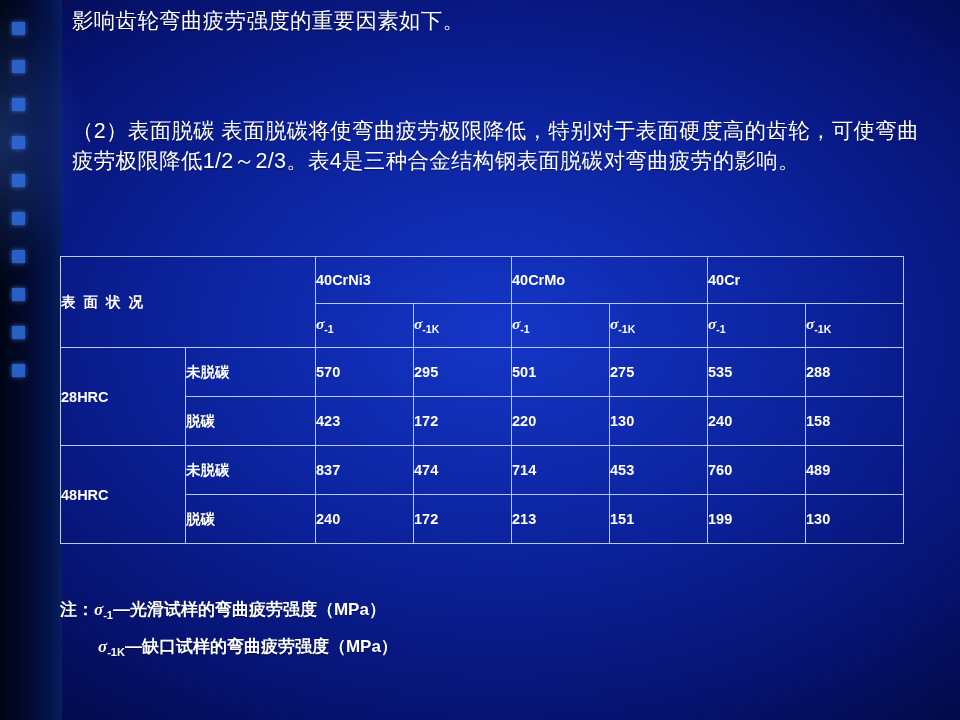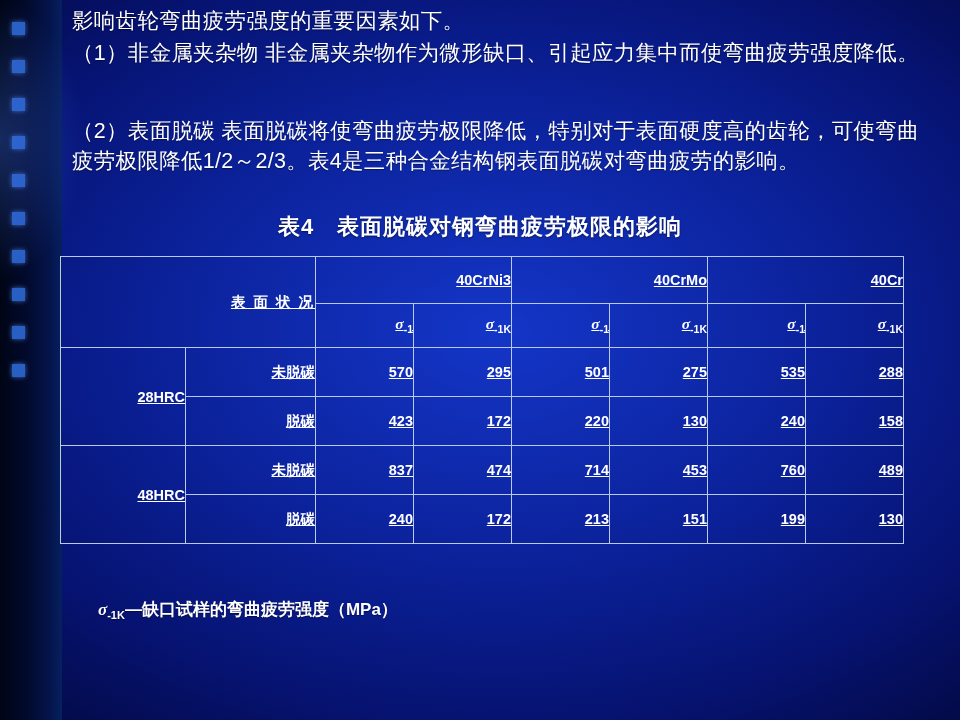--- a/index.html
+++ b/index.html
@@ -82,26 +82,25 @@
   table.grid {
     border-collapse: collapse;
     width: 843px;
     color: #ffffff;
     font-size: 14.5px;
     font-weight: bold;
     table-layout: fixed;
   }
   table.grid td, table.grid th {
     border: 1px solid #b9c9ef;
-    text-align: right;
+    text-align: left;
     vertical-align: middle;
     padding: 0;
     font-weight: bold;
     font-size: 14.5px;
-    text-decoration: underline;
   }
   td.corner {
     font-size: 15px;
     letter-spacing: 2px;
   }
   .r-h1 { height: 47px; }
   .r-h2 { height: 44px; }
   .r-b { height: 49px; }
   td.grp {
     font-size: 15px;
@@ -157,24 +156,22 @@
     <div class="sq" style="top:250px"></div>
     <div class="sq" style="top:288px"></div>
     <div class="sq" style="top:326px"></div>
     <div class="sq" style="top:364px"></div>
   </div>
   <div class="left-glow"></div>
 
   <div class="content">
 
     <div class="para" id="p1">影响齿轮弯曲疲劳强度的重要因素如下。</div>
-    <div class="para" id="p2">（1）非金属夹杂物 非金属夹杂物作为微形缺口、引起应力集中而使弯曲疲劳强度降低。</div>
     <div class="para" id="p3">（2）表面脱碳 表面脱碳将使弯曲疲劳极限降低，特别对于表面硬度高的齿轮，可使弯曲疲劳极限降低1/2～2/3。表4是三种合金结构钢表面脱碳对弯曲疲劳的影响。</div>
 
-    <div class="table-title">表4　表面脱碳对钢弯曲疲劳极限的影响</div>
 
     <div class="table-wrap">
       <table class="grid">
         <colgroup>
           <col style="width:125px">
           <col style="width:130px">
           <col style="width:98px">
           <col style="width:98px">
           <col style="width:98px">
           <col style="width:98px">
@@ -234,19 +231,22 @@
             <td>213</td>
             <td>151</td>
             <td>199</td>
             <td>130</td>
           </tr>
         </tbody>
       </table>
     </div>
 
     <div class="notes">
+      <div class="line1">
+        <span>注：</span><span class="sg"><span>σ</span><sub>-1</sub></span><span>—光滑试样的弯曲疲劳强度（MPa）</span>
+      </div>
       <div class="line2">
         <span class="sg"><span>σ</span><sub>-1K</sub></span><span>—缺口试样的弯曲疲劳强度（MPa）</span>
       </div>
     </div>
 
   </div>
 </div>
 
 </body></html>

